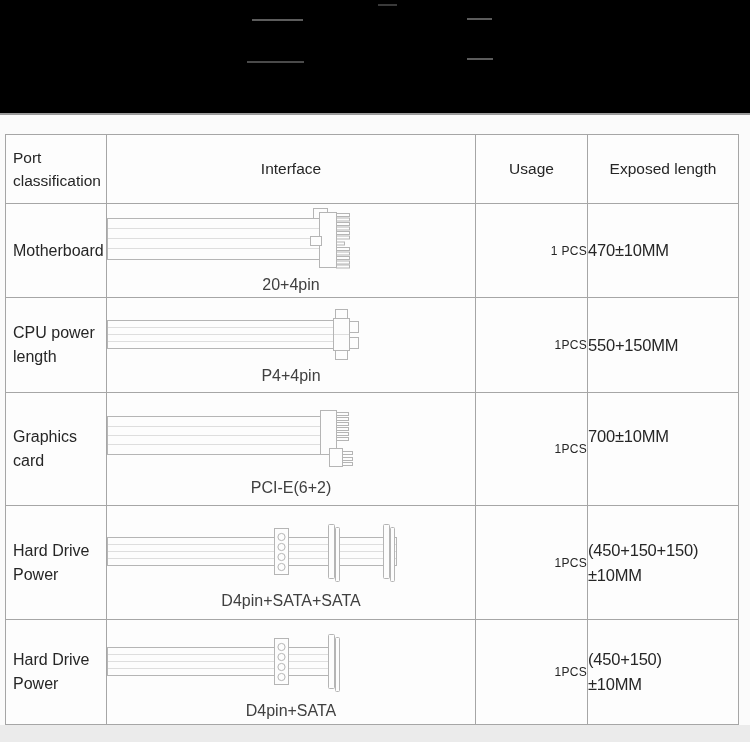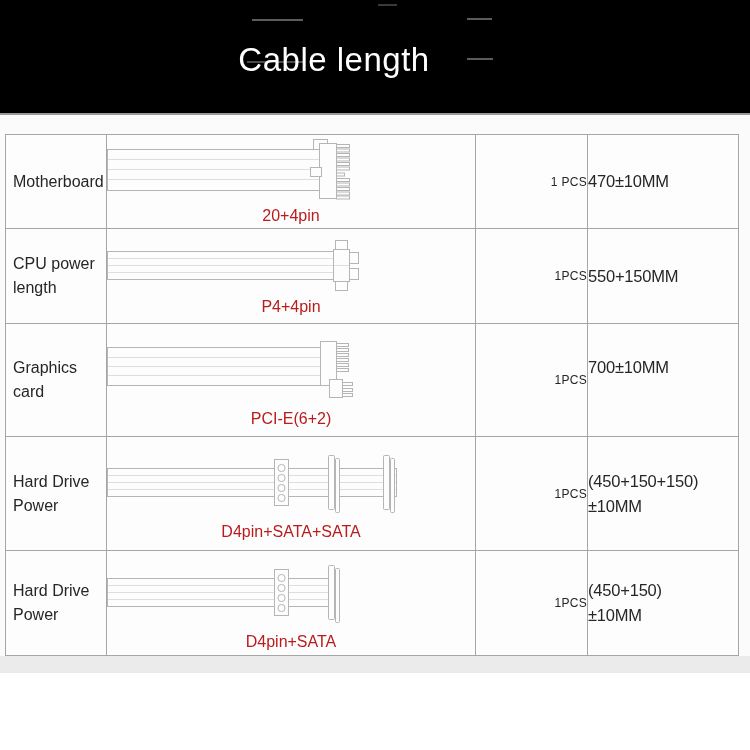--- a/index.html
+++ b/index.html
@@ -77,51 +77,56 @@
   .nudge-up { transform:translateY(-13px); }
 
   td.iface { vertical-align:middle; }
   .cable-wrap {
     display:flex;
     flex-direction:column;
     align-items:center;
     justify-content:center;
   }
   .cable-wrap svg { display:block; align-self:flex-start; }
-  .cable-label { font-size:16px; margin-top:5px; color:#b91c1c; }
+  .cable-label { font-size:16px; margin-top:5px; color:#404040; }
 
   .footer-strip { height:17px; background:#ebebeb; }
 
   svg .outline { stroke:#b5b5b5; fill:#fdfdfd; stroke-width:1; }
   svg .wire { stroke:#dedede; stroke-width:1; }
 </style>
 </head>
 <body>
 
 <div class="page">
 
   <header class="banner">
     <span class="mark m1"></span>
     <span class="mark m2"></span>
     <span class="mark m3"></span>
     <span class="mark m4"></span>
     <span class="mark m5"></span>
-    <h1 class="banner-title">Cable length</h1>
   </header>
 
   <div class="content">
     <table class="spec-table">
       <colgroup>
         <col class="col-port">
           <col class="col-iface">
           <col class="col-usage">
           <col class="col-exposed">
       </colgroup>
 
       <tbody>
+          <tr class="hdr">
+        <th class="th-port">Port classification</th>
+        <th>Interface</th>
+        <th>Usage</th>
+        <th>Exposed length</th>
+      </tr>
 
       <tr class="r1">
         <td class="port">Motherboard</td>
         <td class="iface">
           <div class="cable-wrap">
             <svg width="368" height="64" viewBox="0 0 368 64">
               <rect class="outline" x="0.5" y="11.5" width="212" height="41"></rect>
               <line class="wire" x1="1" y1="21.5" x2="212" y2="21.5"></line>
               <line class="wire" x1="1" y1="31.5" x2="212" y2="31.5"></line>
               <line class="wire" x1="1" y1="41.5" x2="212" y2="41.5"></line>

